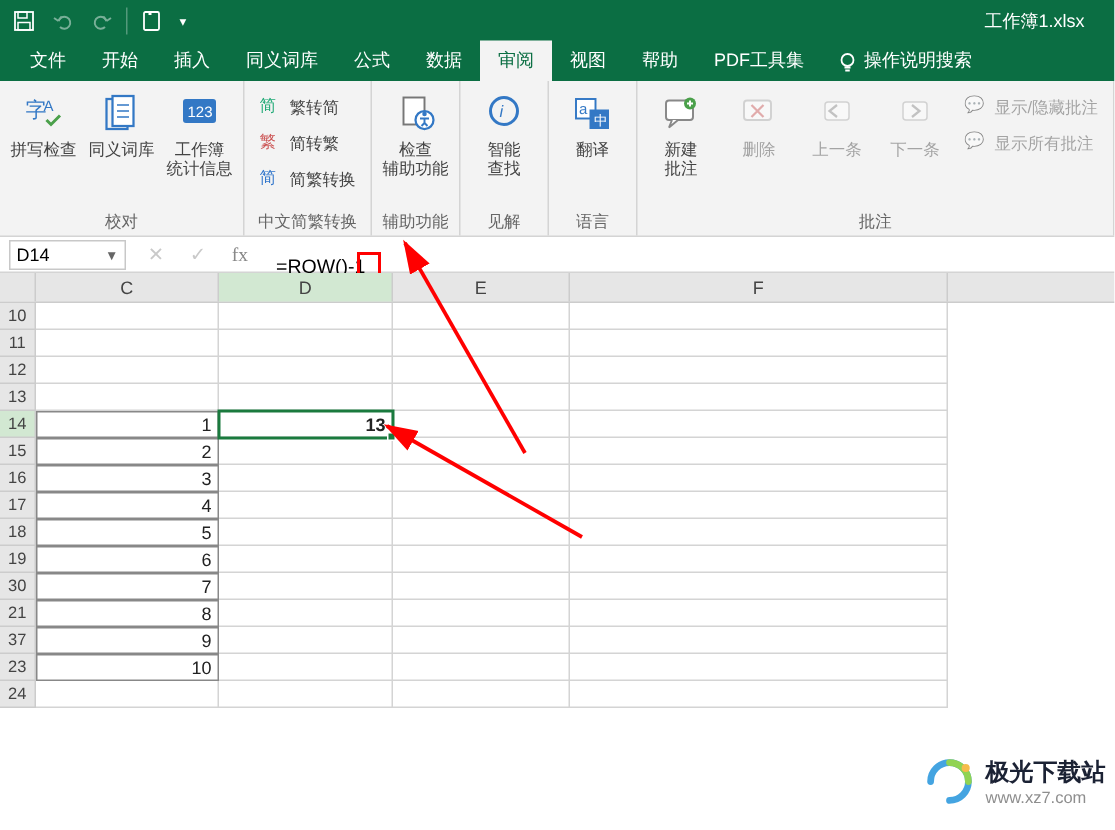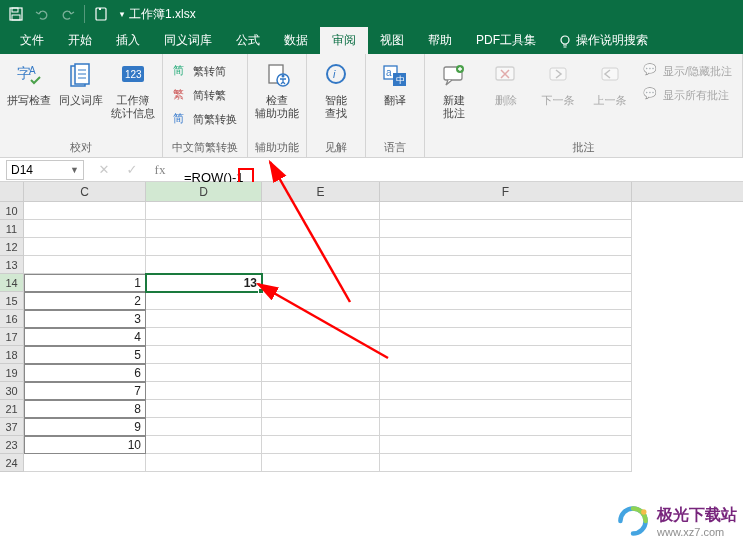--- a/index.html
+++ b/index.html
@@ -4,21 +4,21 @@
 <style>
 * { margin: 0; padding: 0; box-sizing: border-box; font-family: "Microsoft YaHei", sans-serif; }
 body { width: 743px; height: 553px; background: #fff; overflow: hidden; position: relative; }
 
 
 .titlebar { height: 28px; background: #0b6e43; display: flex; align-items: center; padding: 0 4px; color: #fff; }
 .titlebar .qat { display: flex; gap: 2px; align-items: center; }
 .qat-btn { width: 24px; height: 22px; display: flex; align-items: center; justify-content: center; cursor: pointer; }
 .qat-btn svg { stroke: #fff; fill: none; }
 .qat-sep { width: 1px; height: 18px; background: rgba(255,255,255,0.3); margin: 0 2px; }
-.titlebar .filename { flex: 1; text-align: left; padding-right: 16px; font-size: 12px; }
+.titlebar .filename { flex: 1; text-align: right; padding-right: 16px; font-size: 12px; }
 
 
 .tabs { height: 26px; background: #0b6e43; display: flex; align-items: flex-end; padding-left: 8px; }
 .tab { padding: 5px 12px; font-size: 12px; color: #fff; cursor: pointer; }
 .tab.active { background: #f3f3f3; color: #0b6e43; }
 .tabs .tell-me { display: flex; align-items: center; gap: 4px; color: #fff; font-size: 12px; padding: 5px 10px; }
 .bulb { width: 14px; height: 14px; }
 
 
 .ribbon { height: 104px; background: #f3f3f3; border-bottom: 1px solid #d4d4d4; display: flex; }
@@ -56,21 +56,21 @@
 .cell { border-right: 1px solid #d4d4d4; border-bottom: 1px solid #d4d4d4; font-size: 12px; color: #222; display: flex; align-items: center; justify-content: flex-end; padding: 0 4px; position: relative; }
 .active-cell { outline: 2px solid #1a7a3e; outline-offset: -1px; font-weight: bold; z-index: 2; }
 .fill-handle { position: absolute; right: -3px; bottom: -3px; width: 6px; height: 6px; background: #1a7a3e; border: 1px solid #fff; }
 
 
 .arrow-svg { position: absolute; pointer-events: none; z-index: 50; }
 
 
 .watermark { position: absolute; right: 6px; bottom: 14px; display: flex; align-items: center; gap: 6px; opacity: 0.95; }
 .watermark .wm-logo { width: 36px; height: 36px; }
-.watermark .wm-text { font-size: 16px; color: #701a75; font-weight: bold; }
+.watermark .wm-text { font-size: 16px; color: #0f172a; font-weight: bold; }
 .watermark .wm-url { font-size: 11px; color: #888; }
 </style>
 </head>
 <body>
 
 <div class="titlebar">
   <div class="qat">
     <div class="qat-btn">
         <svg width="14" height="14" viewBox="0 0 14 14">
           <rect x="1" y="1" width="12" height="12" stroke-width="1.2"></rect>
@@ -250,33 +250,33 @@
               <rect x="4" y="5" width="18" height="13" rx="2" fill="#fff" stroke="#aaa" stroke-width="1.3"></rect>
               <path d="M9 8 l8 8 M17 8 l-8 8" stroke="#c55" stroke-width="1.5"></path>
             </svg>
           </div>
         <div class="lbl">删除</div>
       </div>
       <div class="big-btn disabled">
         <div class="icon">
             <svg width="28" height="28" viewBox="0 0 28 28">
               <rect x="6" y="6" width="16" height="12" rx="2" fill="#fff" stroke="#aaa"></rect>
+              <path d="M14 8 l-5 4 l5 4" fill="none" stroke="#888" stroke-width="1.5"></path>
+            </svg>
+          </div>
+        <div class="lbl">上一条</div>
+      </div>
+      <div class="big-btn disabled">
+        <div class="icon">
+            <svg width="28" height="28" viewBox="0 0 28 28">
+              <rect x="6" y="6" width="16" height="12" rx="2" fill="#fff" stroke="#aaa"></rect>
               <path d="M12 8 l5 4 l-5 4" fill="none" stroke="#888" stroke-width="1.5"></path>
             </svg>
           </div>
         <div class="lbl">下一条</div>
-      </div>
-      <div class="big-btn disabled">
-        <div class="icon">
-            <svg width="28" height="28" viewBox="0 0 28 28">
-              <rect x="6" y="6" width="16" height="12" rx="2" fill="#fff" stroke="#aaa"></rect>
-              <path d="M14 8 l-5 4 l5 4" fill="none" stroke="#888" stroke-width="1.5"></path>
-            </svg>
-          </div>
-        <div class="lbl">上一条</div>
       </div>
       <div class="small-stack disabled">
         <div class="small-btn">
             <span class="sicon">💬</span>
             <span>显示/隐藏批注</span>
           </div>
         <div class="small-btn">
             <span class="sicon">💬</span>
             <span>显示所有批注</span>
           </div>

